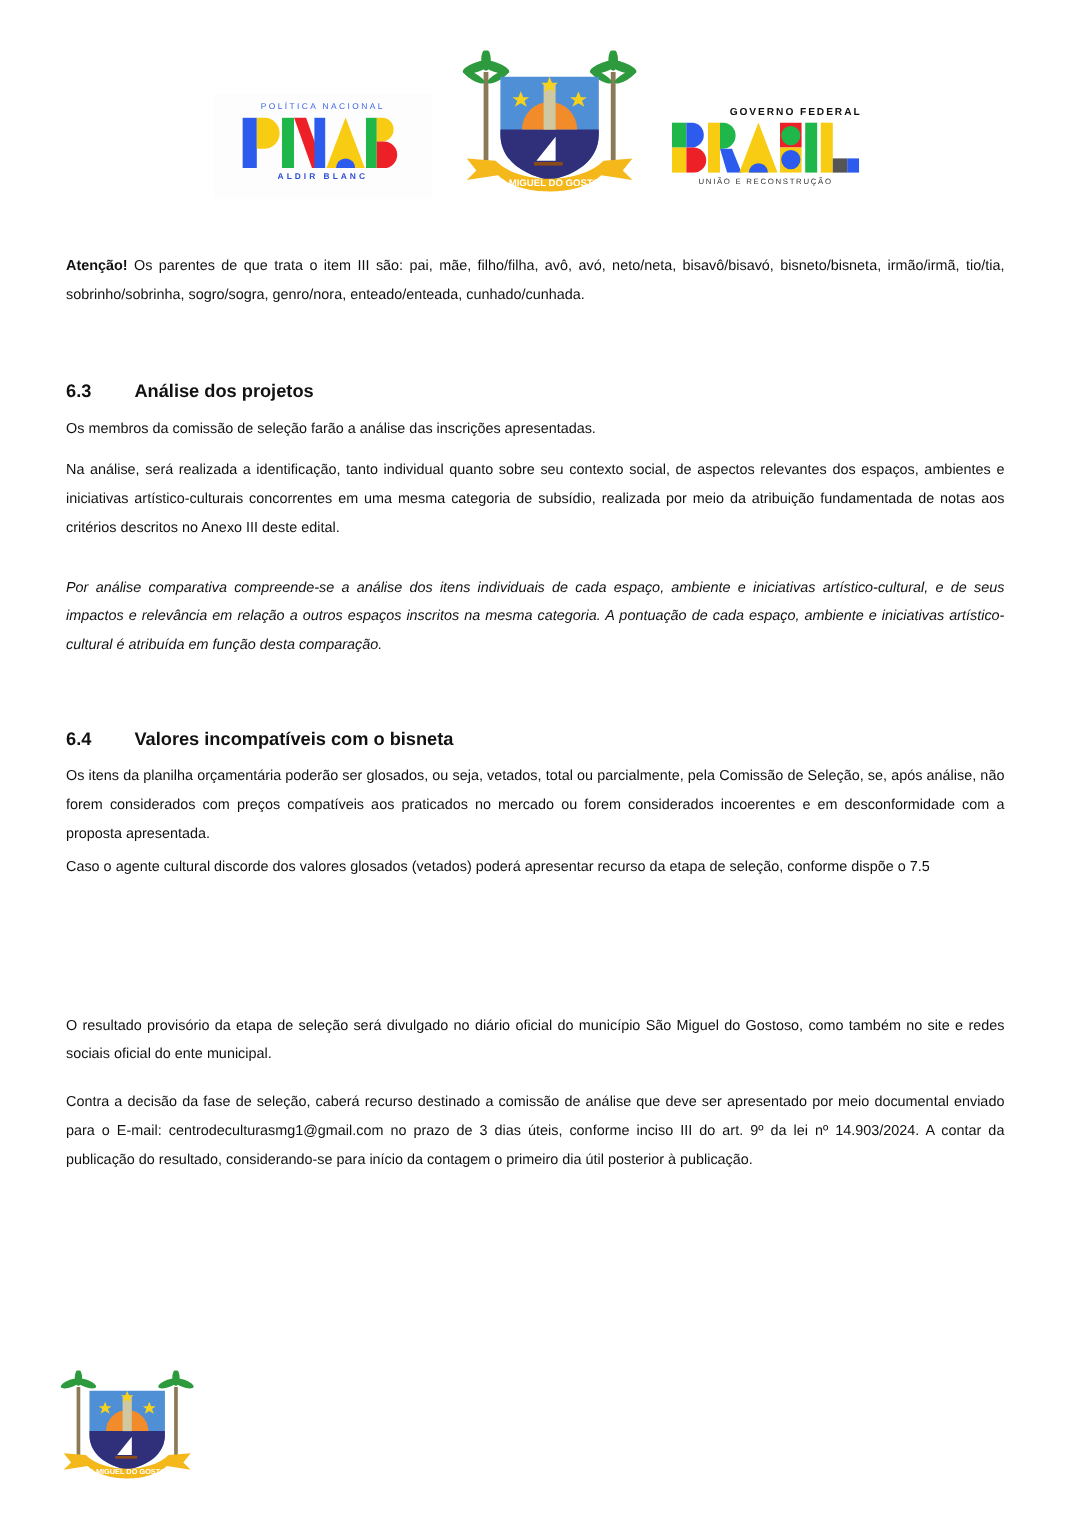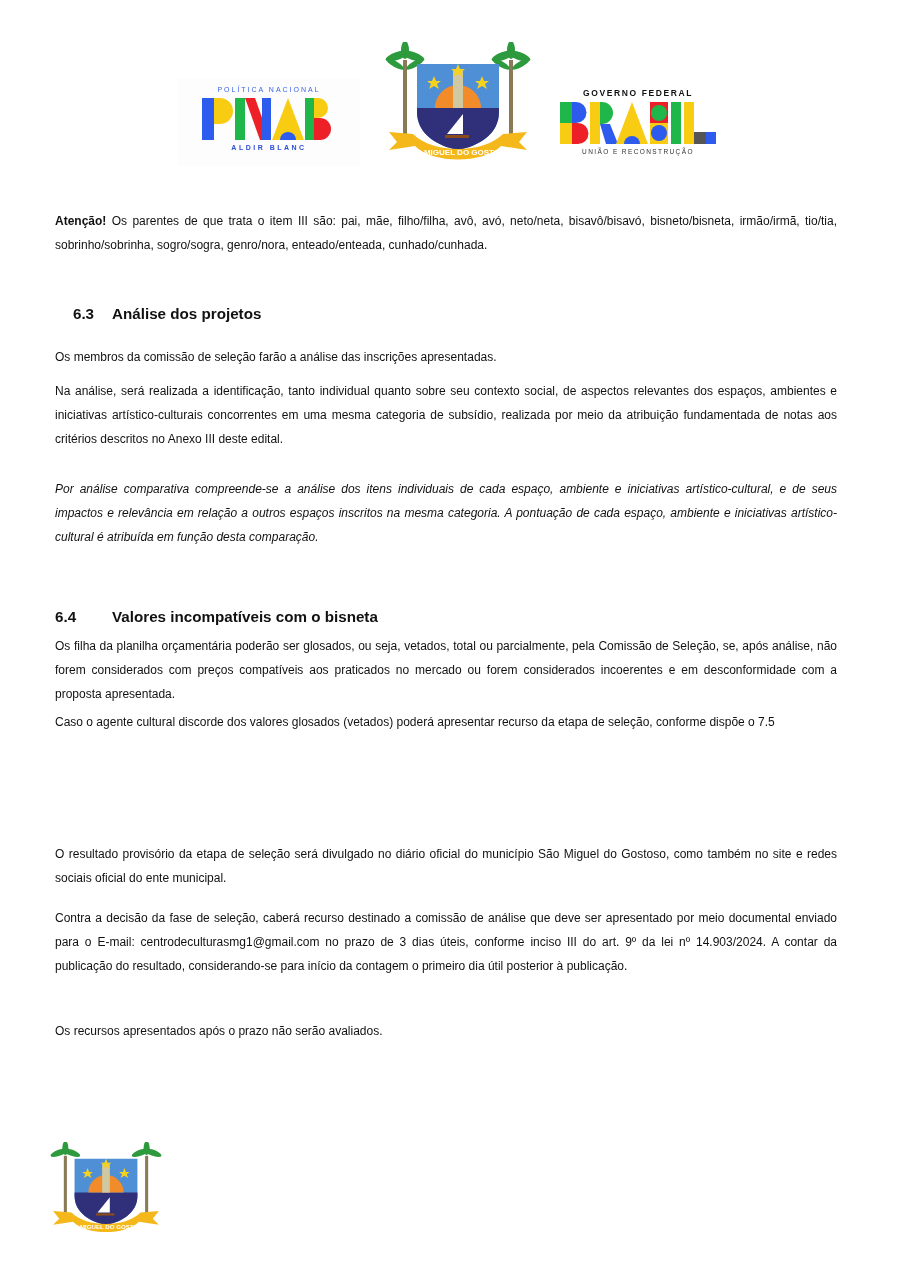--- a/index.html
+++ b/index.html
@@ -13,21 +13,21 @@
   .pnab .top { position: absolute; left: 0; width: 100%; top: 8px; text-align: center;
                font-size: 7px; letter-spacing: 2px; color: #3a64e8; }
   .pnab .bottom { position: absolute; left: 0; width: 100%; top: 66px; text-align: center;
                font-size: 7px; letter-spacing: 2.5px; color: #2d4fd6; font-weight: bold; }
   .pnab svg { position: absolute; left: 24px; top: 20px; }
 
   .crest { left: 383px; top: 42px; width: 150px; height: 120px; }
   .crest-small { left: 48px; top: 1142px; width: 116px; height: 92px; }
 
   .brasil { left: 558px; top: 84px; width: 160px; height: 80px; }
-  .brasil .top { position: absolute; left: 0; width: 100%; top: 4px; text-align: center;
+  .brasil .top { position: absolute; left: 0; width: 100%; top: 4px; text-align: right;
                font-size: 8.5px; letter-spacing: 1.6px; color: #111; font-weight: bold; }
   .brasil .bottom { position: absolute; left: 0; width: 100%; top: 64px; text-align: center;
                font-size: 6.5px; letter-spacing: 1.4px; color: #333; }
   .brasil svg { position: absolute; left: 2px; top: 18px; }
 
   
   .block { position: absolute; left: 55px; width: 782px; font-size: 12px; line-height: 24px;
            text-align: justify; }
   .block p { margin: 0; }
   .heading { position: absolute; left: 55px; font-size: 15.2px; font-weight: bold; line-height: 24px; }
@@ -123,51 +123,48 @@
       <rect x="134" y="30" width="12" height="12" fill="#555555"></rect>
       <rect x="146" y="30" width="10" height="12" fill="#2c5bed"></rect>
     </svg>
     <div class="bottom">UNIÃO E RECONSTRUÇÃO</div>
   </div>
 
   <div class="block" style="top:209px;">
     <p><b>Atenção!</b><span> Os parentes de que trata o item III são:  pai, mãe, filho/filha, avô, avó, neto/neta, bisavô/bisavó, bisneto/bisneta, irmão/irmã, tio/tia, sobrinho/sobrinha, sogro/sogra, genro/nora, enteado/enteada, cunhado/cunhada.</span></p>
   </div>
 
-  <div class="heading" style="top:302px;text-align:center;">
+  <div class="heading" style="top:315px;">
     <span class="num">6.3</span><span>Análise dos projetos</span>
   </div>
   <div class="block" style="top:379px;">
     <p>Na análise, será realizada a identificação, tanto individual quanto sobre seu contexto social, de aspectos relevantes dos espaços, ambientes e iniciativas artístico-culturais concorrentes em uma mesma categoria de subsídio, realizada por meio da atribuição fundamentada de notas aos critérios descritos no Anexo III deste edital.</p>
   </div>
   <div class="block" style="top:345px;">
     <p>Os membros da comissão de seleção farão a análise das inscrições apresentadas.</p>
   </div>
   <div class="block" style="top:477px;font-style:italic;">
     <p>Por análise comparativa compreende-se a análise dos itens individuais de cada espaço, ambiente e iniciativas artístico-cultural, e de seus impactos e relevância em relação a outros espaços inscritos na mesma categoria. A pontuação de cada espaço, ambiente e iniciativas artístico-cultural é atribuída em função desta comparação.</p>
   </div>
 
   <div class="heading" style="top:605px;">
     <span class="num">6.4</span><span>Valores incompatíveis com o bisneta</span>
   </div>
   <div class="block" style="top:634px;">
-    <p>Os filha da planilha orçamentária poderão ser glosados, ou seja, vetados, total ou parcialmente, pela Comissão de Seleção, se, após análise, não forem considerados com preços compatíveis aos praticados no mercado ou forem considerados incoerentes e em desconformidade com a proposta apresentada.</p>
+    <p>Os itens da planilha orçamentária poderão ser glosados, ou seja, vetados, total ou parcialmente, pela Comissão de Seleção, se, após análise, não forem considerados com preços compatíveis aos praticados no mercado ou forem considerados incoerentes e em desconformidade com a proposta apresentada.</p>
   </div>
   <div class="block" style="top:710px;">
     <p>Caso o agente cultural discorde dos valores glosados (vetados) poderá apresentar recurso da etapa de seleção, conforme dispõe o 7.5</p>
   </div>
 
   <div class="block" style="top:842px;">
     <p>O resultado provisório da etapa de seleção será divulgado no diário oficial do município São Miguel do Gostoso, como também no site e redes sociais oficial do ente municipal.</p>
   </div>
   <div class="block" style="top:906px;">
     <p>Contra a decisão da fase de seleção, caberá recurso destinado a comissão de análise que deve ser apresentado por meio documental enviado para o E-mail: centrodeculturasmg1@gmail.com no prazo de 3 dias úteis, conforme inciso III do art. 9º da lei nº 14.903/2024. A contar da publicação do resultado, considerando-se para início da contagem o primeiro dia útil posterior à publicação.</p>
-  </div>
-  <div class="block" style="top:1019px;">
-    <p>Os recursos apresentados após o prazo não serão avaliados.</p>
   </div>
 
   <div class="logo crest-small">
     <svg width="116" height="92" viewBox="0 0 150 120">
       <rect x="20" y="18" width="4" height="80" fill="#8a7a55"></rect>
       <rect x="126" y="18" width="4" height="80" fill="#8a7a55"></rect>
       <g fill="#2e9a3e">
         <ellipse cx="14" cy="14" rx="12" ry="4" transform="rotate(-20 14 14)"></ellipse>
         <ellipse cx="30" cy="14" rx="12" ry="4" transform="rotate(20 30 14)"></ellipse>
         <ellipse cx="22" cy="8" rx="4" ry="9"></ellipse>

